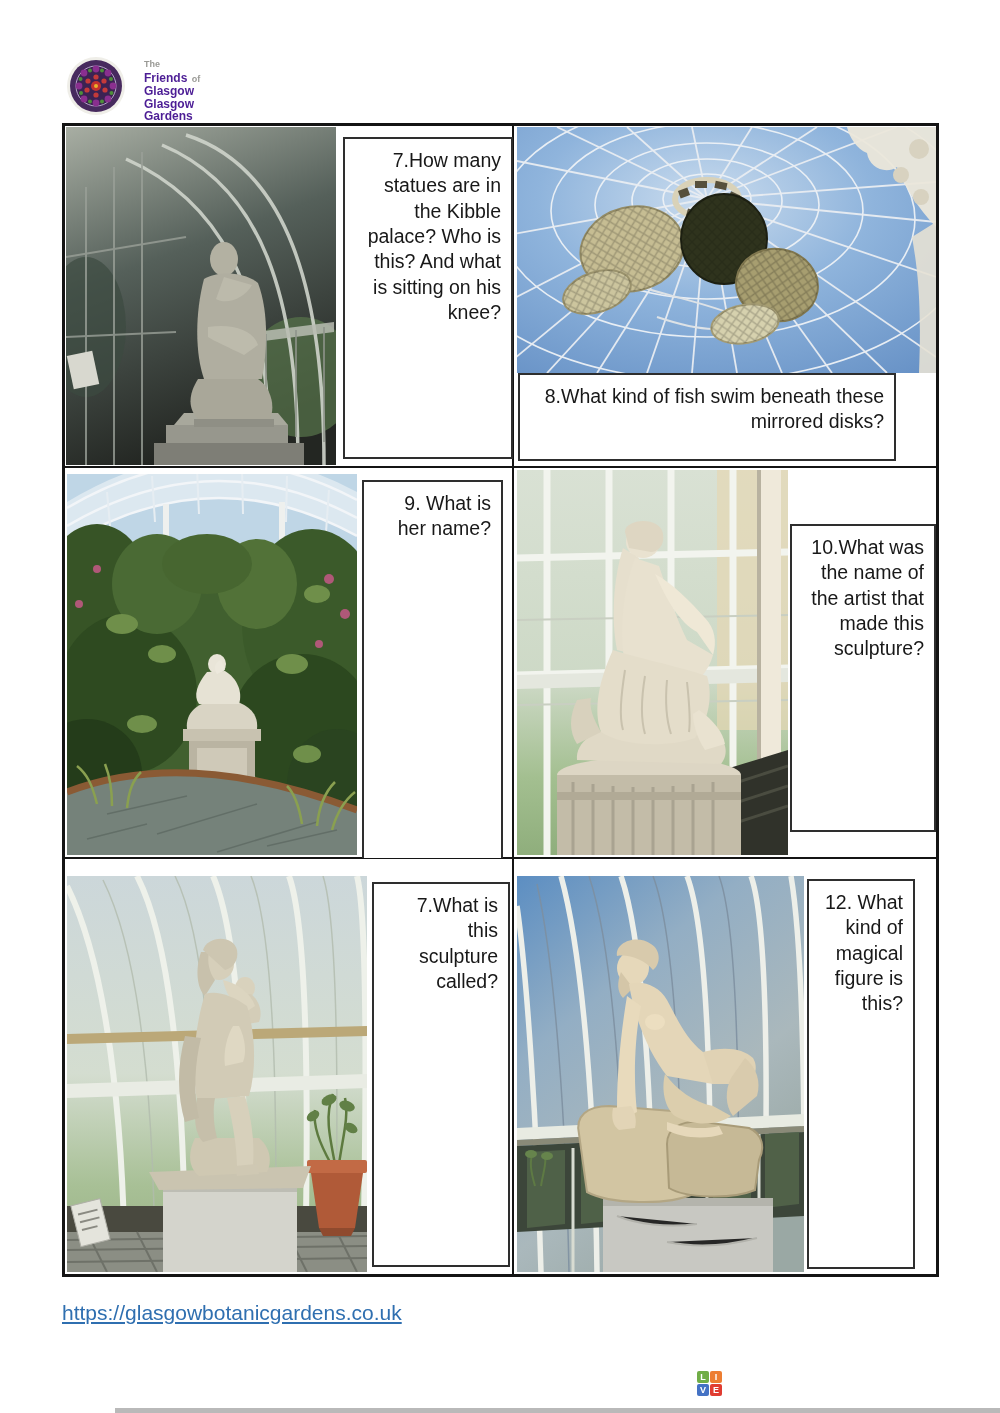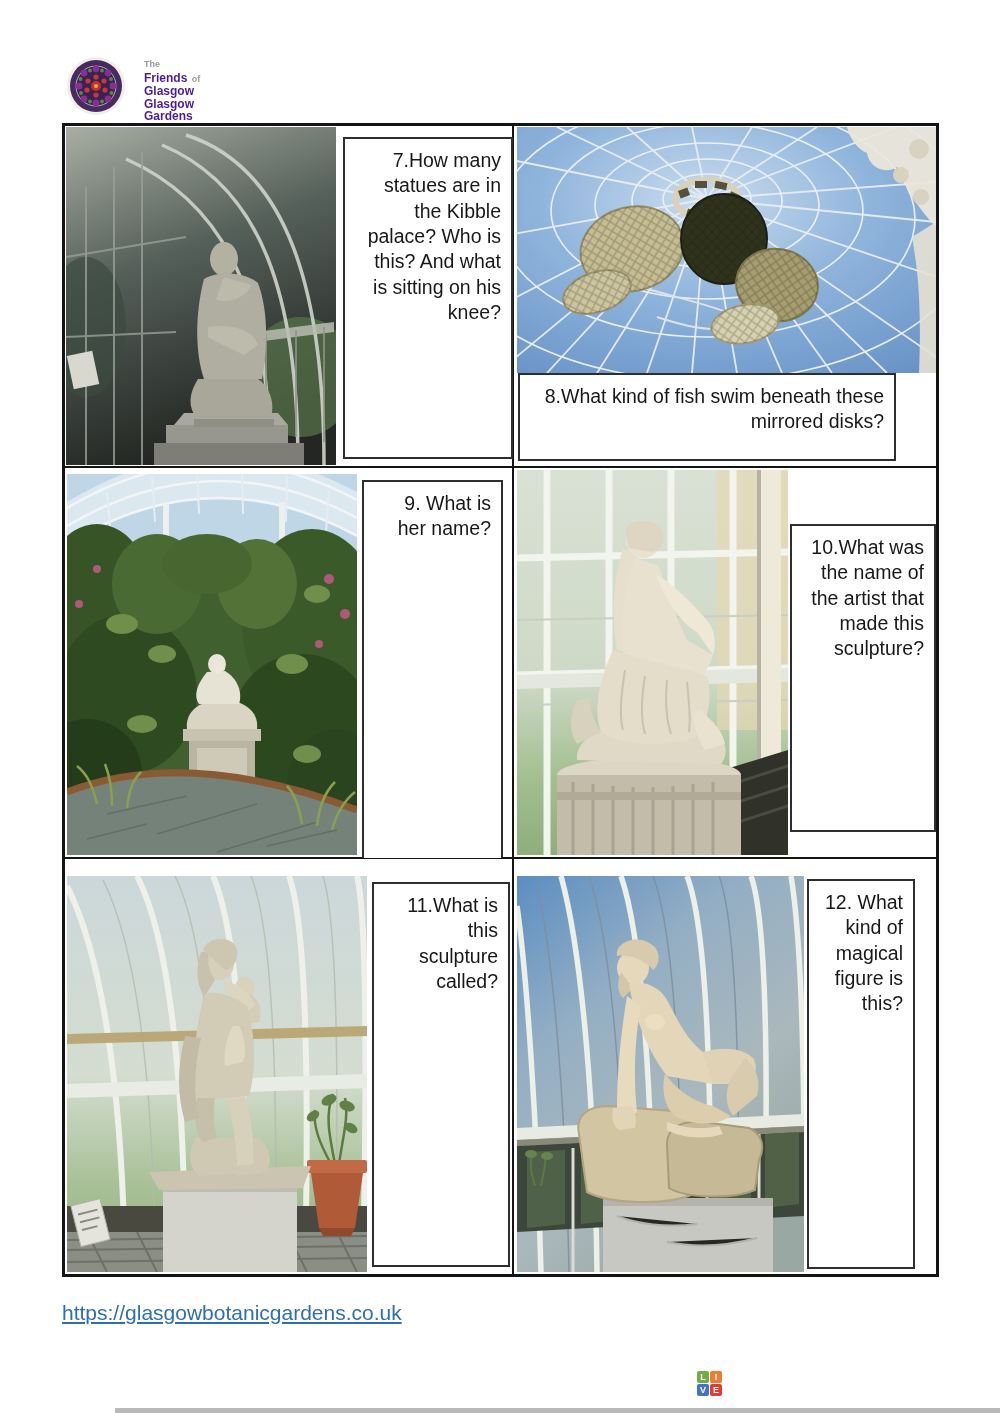--- a/index.html
+++ b/index.html
@@ -474,21 +474,21 @@
         <path d="M164,120 C160,132 162,144 170,150 L192,146 C196,136 192,124 184,118 Z" fill="#d4cdb8"></path>
         <path d="M156,104 C172,108 184,118 188,130 L176,138 C166,128 158,116 156,104 Z" fill="#dcd5c0"></path>
         <path d="M138,118 C128,150 124,190 130,224 L182,220 C190,192 188,156 180,130 C166,120 150,114 138,118 Z" fill="#d2cbb6"></path>
         <path d="M172,150 C178,162 180,176 176,186 L158,190 C156,176 160,160 166,150 Z" fill="#dfd8c3"></path>
         <path d="M130,222 C126,242 128,258 136,266 L150,262 C146,246 146,232 148,222 Z" fill="#c6bfaa"></path>
         <path d="M160,222 C166,248 170,272 170,292 L186,290 C188,266 184,240 178,220 Z" fill="#d7d0bb"></path>
         <path d="M168,290 L190,288 L192,298 L170,300 Z" fill="#cfc8b3"></path>
         <path d="M118,160 C110,190 110,220 118,246 L132,242 C126,216 128,186 134,162 Z" fill="#c2bba6"></path>
       </g>
     </svg>
-    <div class="qbox" style="left:307px;top:23px;width:138px;height:385px;">11.What is this sculpture called?</div>
+    <div class="qbox" style="left:307px;top:23px;width:138px;height:385px;">7.What is this sculpture called?</div>
   </div>
 
   <div class="cell">
     <svg class="photo" style="left:3px;top:17px;" width="287" height="396" viewBox="0 0 287 396" aria-label="Crouching female marble statue on stone blocks in front of curved glazing">
       <defs>
         <linearGradient id="p6g" x1="0" y1="0" x2="0.6" y2="1">
           <stop offset="0" stop-color="#5c8ec2"></stop>
             <stop offset="0.35" stop-color="#93aec4"></stop>
           <stop offset="0.7" stop-color="#aab8bc"></stop>
             <stop offset="1" stop-color="#9aa8a4"></stop>

